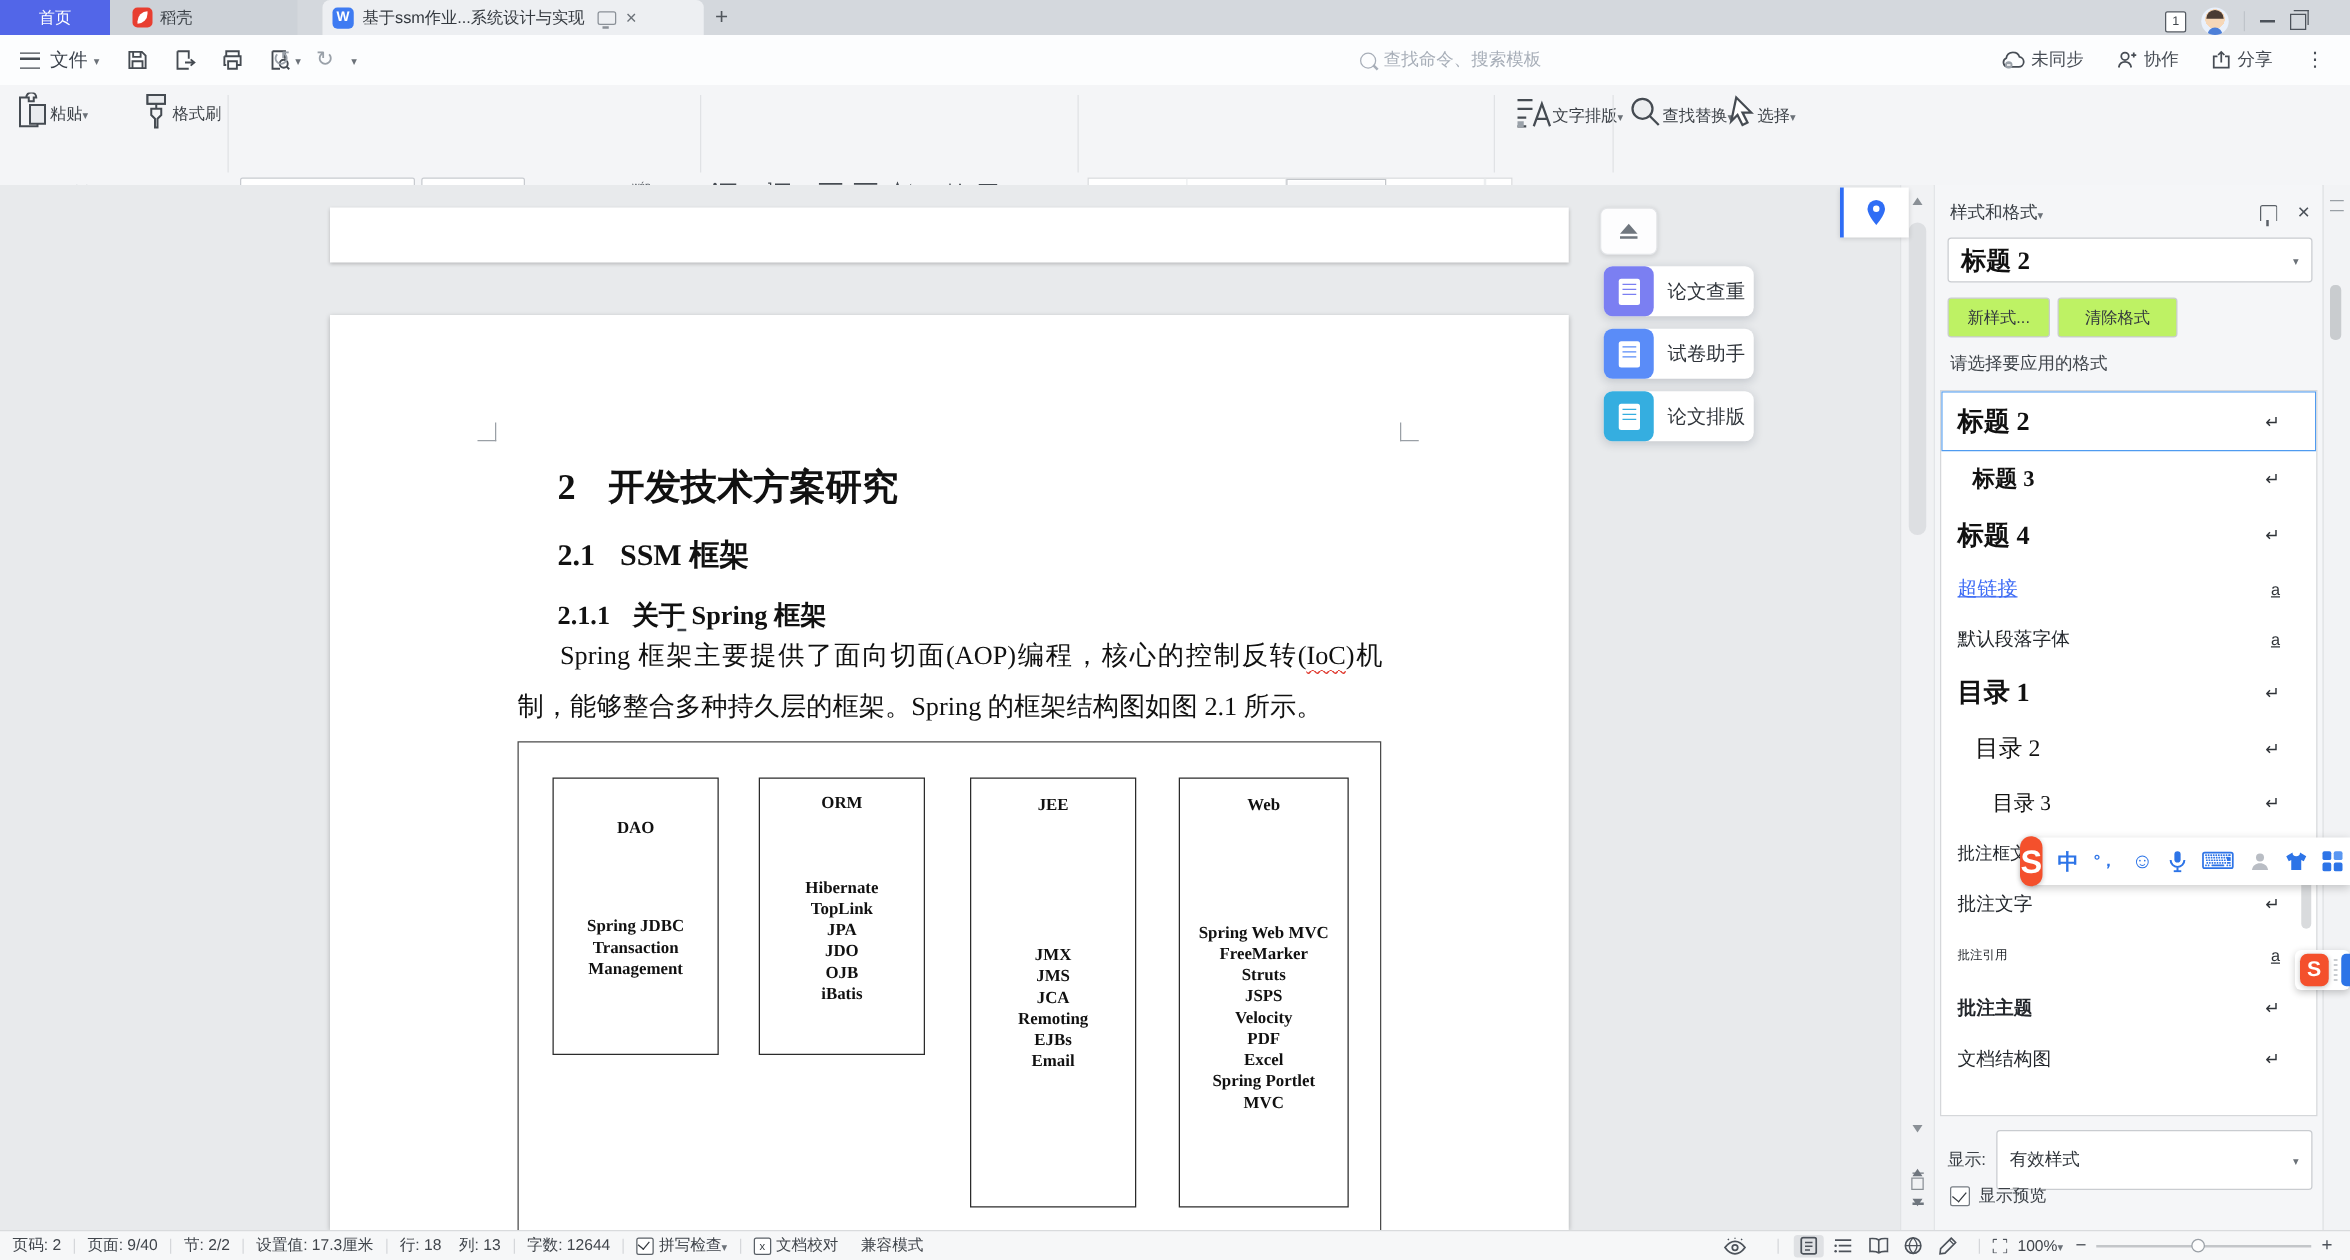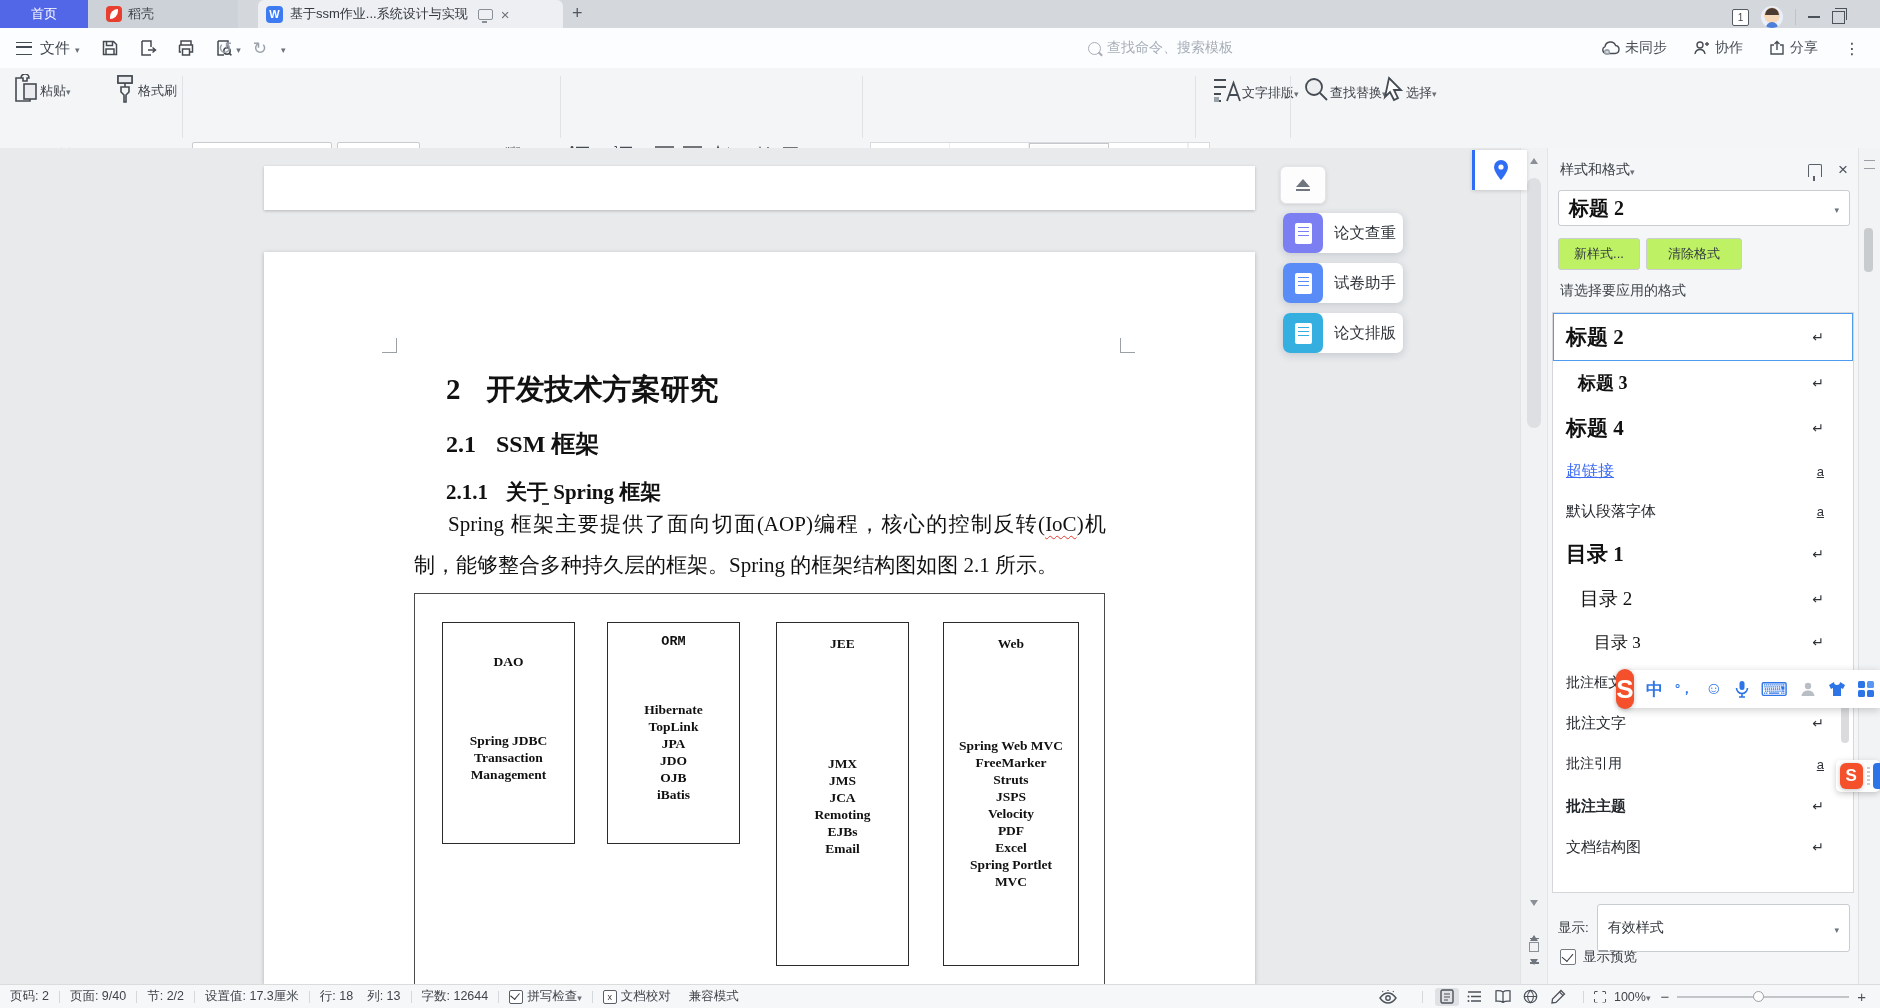--- a/index.html
+++ b/index.html
@@ -519,21 +519,21 @@
     <div class="abs diagram" style="left:150px;top:341px;width:689px;height:400px;">
       <div class="dbox" style="left:27px;top:28px;width:133px;height:222px;">
         <span class="dtitle" style="padding-top:30px;">DAO</span>
         <div style="padding-top:62px;">
           <span class="dtitle">Spring JDBC</span>
           <span class="dtitle">Transaction</span>
           <span class="dtitle">Management</span>
         </div>
       </div>
       <div class="dbox" style="left:192px;top:28px;width:133px;height:222px;">
-        <span class="dtitle" style="padding-top:10px;font-family:Liberation Mono, monospace;">ORM</span>
+        <span class="dtitle" style="padding-top:10px;">ORM</span>
         <div style="padding-top:51px;">
           <span class="dtitle">Hibernate</span>
           <span class="dtitle">TopLink</span>
           <span class="dtitle">JPA</span>
           <span class="dtitle">JDO</span>
           <span class="dtitle">OJB</span>
           <span class="dtitle">iBatis</span>
         </div>
       </div>
       <div class="dbox" style="left:361px;top:28px;width:133px;height:344px;">
@@ -667,21 +667,21 @@
       <span class="smark">↵</span>
       </div>
     <div class="sitem" style="height:40px;">
       <span style="font-size:14px;color:#23272c;">批注框文字</span>
       </div>
     <div class="sitem" style="height:40px;">
       <span style="font-size:15px;color:#23272c;">批注文字</span>
       <span class="smark">↵</span>
       </div>
     <div class="sitem" style="height:42px;">
-      <span style="font-size:14px;color:#23272c;">批注引用</span>
+      <span style="font-size:10px;color:#23272c;">批注引用</span>
       <span class="smark ch">a</span>
       </div>
     <div class="sitem" style="height:42px;">
       <span style="font-size:15px;font-weight:bold;color:#23272c;">批注主题</span>
       <span class="smark">↵</span>
       </div>
     <div class="sitem" style="height:40px;">
       <span style="font-size:15px;color:#23272c;">文档结构图</span>
       <span class="smark">↵</span>
       </div>

